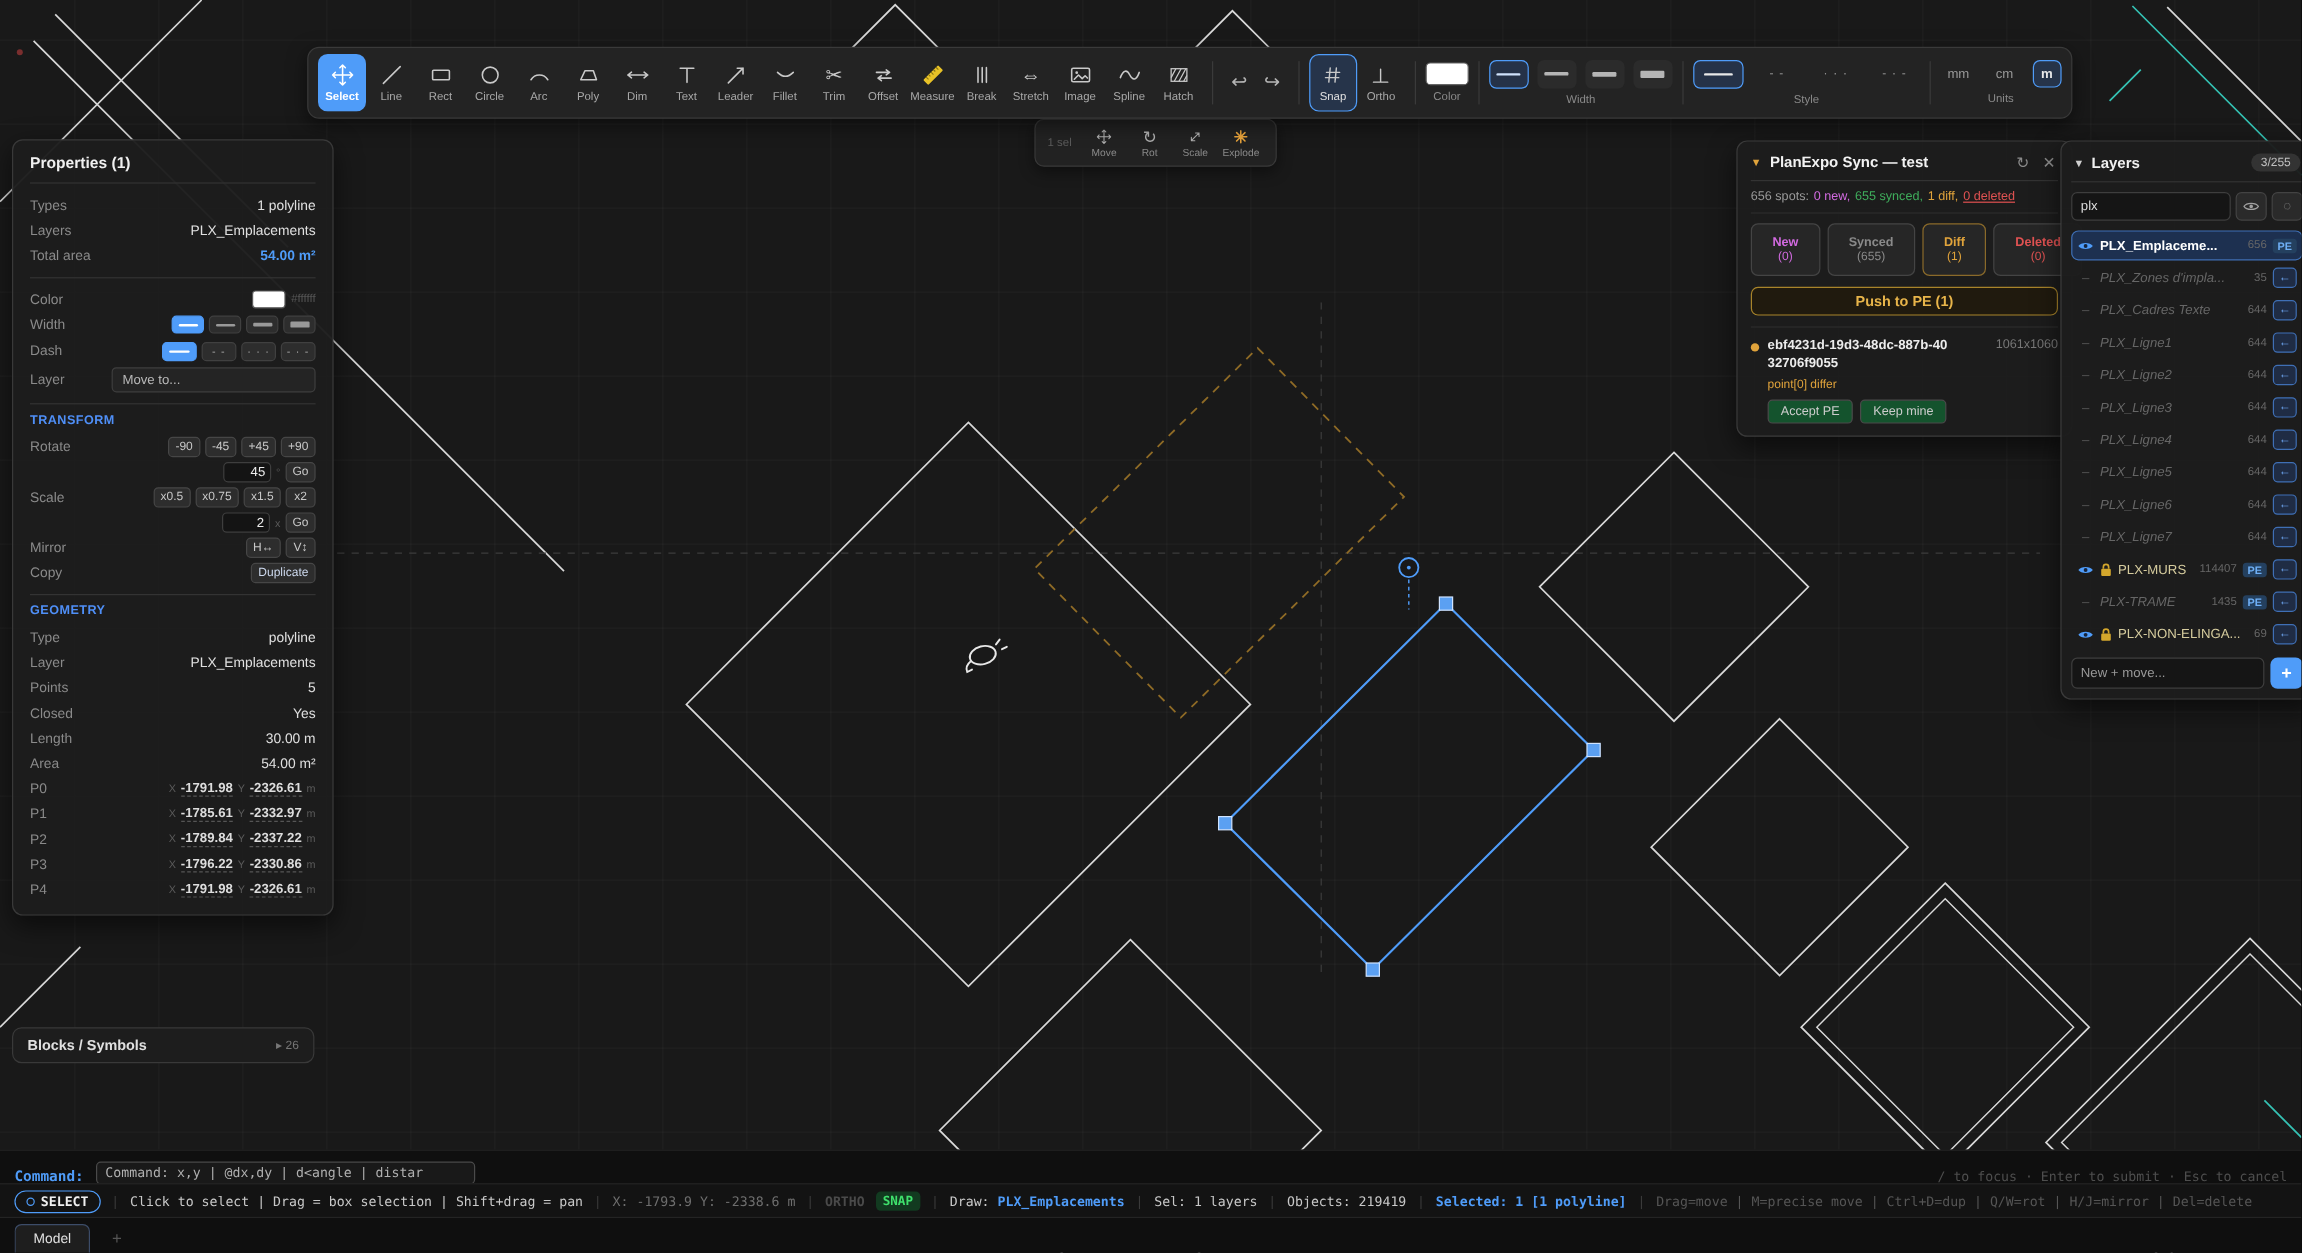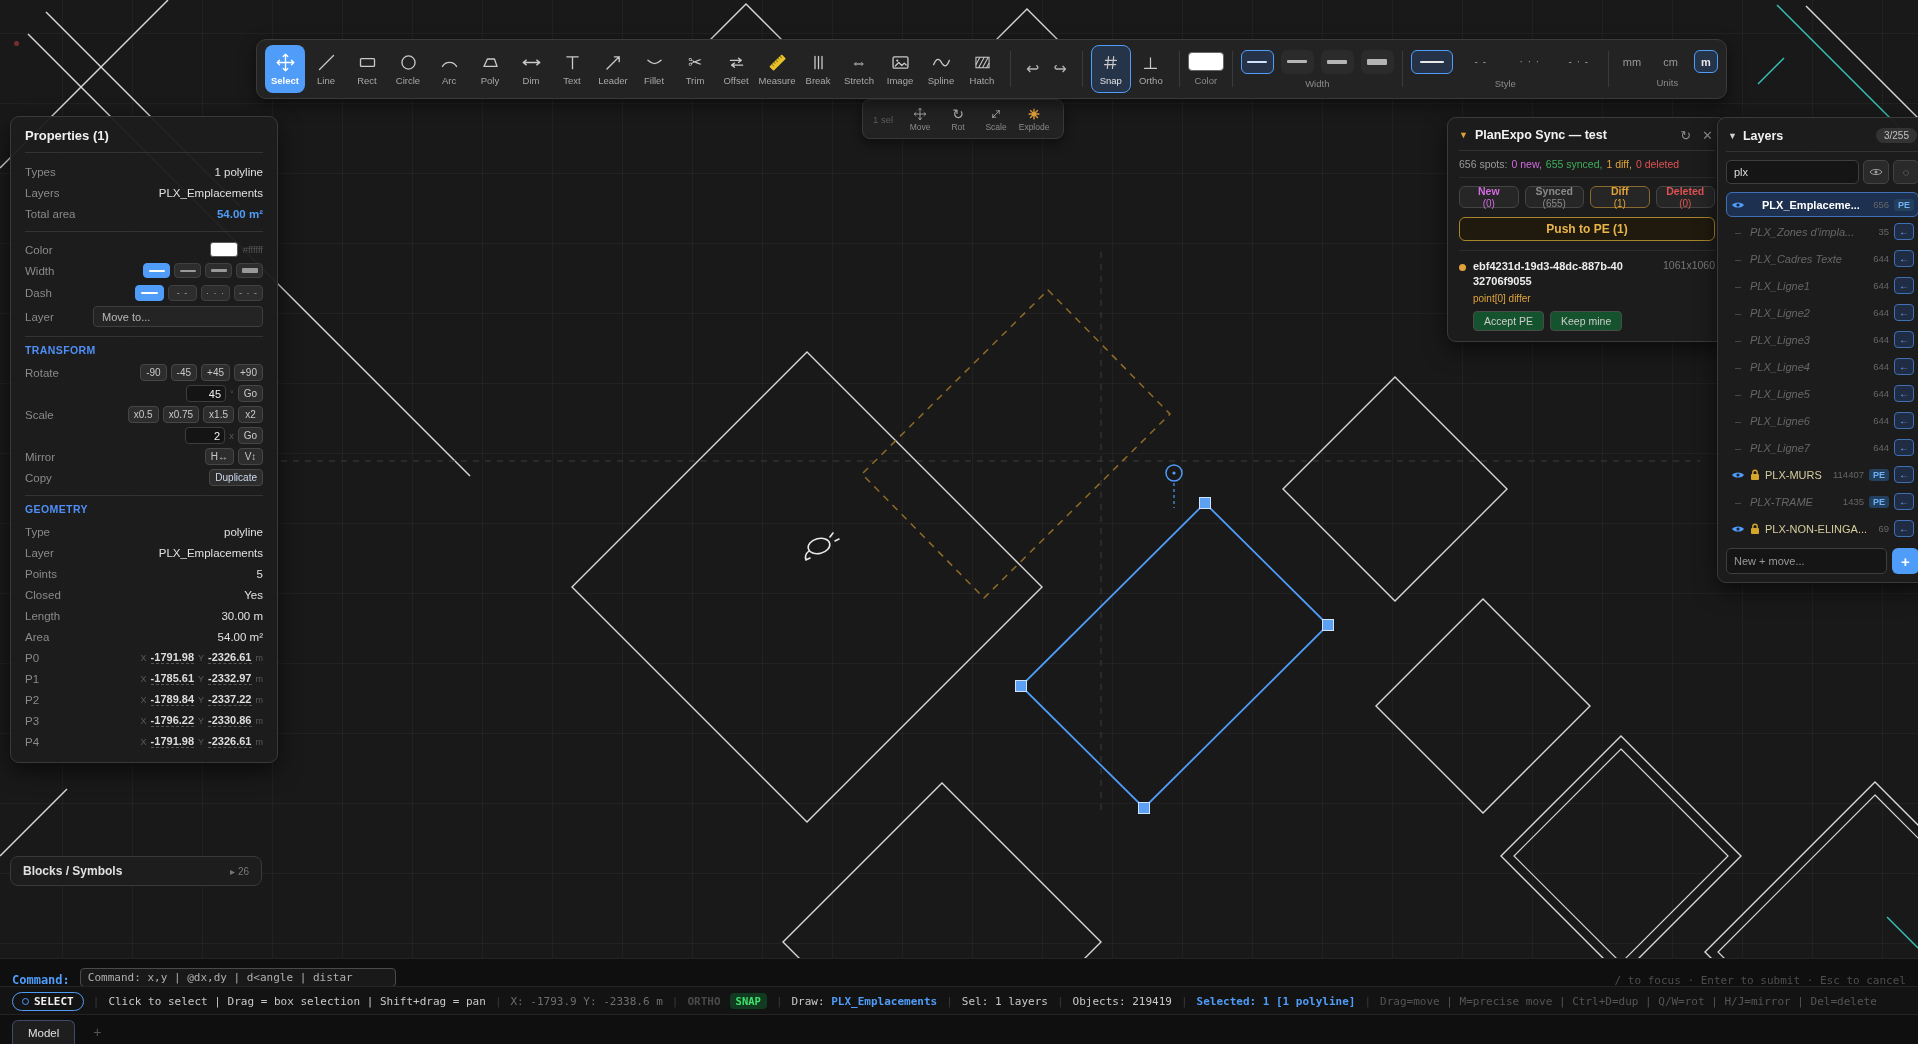--- a/index.html
+++ b/index.html
@@ -100,22 +100,22 @@
   
   .sync{position:absolute;left:1447px;top:117px;width:256px;background:rgba(29,29,29,.97);border:1px solid #3a3a3a;
     border-radius:9px;padding:8px 11px 10px;z-index:50;box-shadow:0 8px 22px rgba(0,0,0,.55);}
   .synchead{display:flex;align-items:center;gap:7px;padding:2px 0 8px;border-bottom:1px solid #333;}
   .synctri{color:#e0a33b;font-size:9px;}
   .synctri::before{content:"▼";}
   .synctitle{font-weight:bold;font-size:12.5px;color:#f2f2f2;flex:1;}
   .syncicon{color:#8a8a8a;font-size:13px;background:none;border:none;padding:0 2px;line-height:1;}
   .syncstats{font-size:10.5px;color:#9a9a9a;padding:7px 0;border-bottom:1px solid #2c2c2c;display:flex;gap:4px;white-space:nowrap;}
   .filters{display:flex;gap:6px;padding:8px 0 0;}
-  .fbtn{flex:1;height:22px;background:#262626;border:1px solid #444;border-radius:6px;display:flex;
-    flex-direction:column;align-items:center;justify-content:center;font-size:10.5px;font-weight:bold;gap:1px;padding:4px;}
+  .fbtn{flex:1;height:44px;background:#262626;border:1px solid #444;border-radius:6px;display:flex;
+    flex-direction:column;align-items:center;justify-content:center;font-size:10.5px;font-weight:bold;gap:1px;padding:17px;}
   .fbtn.hl{border-color:#8a6a2a;}
   .fcount{font-size:10px;font-weight:normal;}
   .pushbtn{margin-top:9px;width:100%;height:24px;background:#201a0e;border:1.5px solid #a8842a;border-radius:6px;
     color:#e8b54a;font-size:12px;font-weight:bold;}
   .syncitem{margin-top:9px;border-top:1px solid #2c2c2c;padding-top:8px;display:flex;gap:7px;}
   .sdot{width:7px;height:7px;border-radius:50%;background:#e0a33b;margin-top:5px;flex:none;}
   .itemtop{display:flex;gap:6px;}
   .itemid{font-size:11px;font-weight:bold;color:#ececec;line-height:1.4;word-break:break-all;width:150px;}
   .itemsize{font-size:10.5px;color:#777;margin-left:auto;}
   .itemdiff{font-size:10px;color:#e0a33b;margin:3px 0 7px;}
@@ -135,21 +135,21 @@
   .lsbtn{width:26px;height:24px;background:#2a2a2a;border:1px solid #434343;border-radius:5px;color:#a0a0a0;
     font-size:11px;display:flex;align-items:center;justify-content:center;padding:0;}
   .lrows{display:flex;flex-direction:column;}
   .lrow{height:23px;display:flex;align-items:center;gap:5px;padding:0 4px;border-radius:6px;margin-bottom:2px;
     font-size:11px;border:1px solid transparent;}
   .lrow.sel{background:#1d3050;border-color:#3f6fb5;}
   .lvis{width:14px;text-align:center;flex:none;display:flex;justify-content:center;}
   .visdash{color:#555;}
   .lname{flex:1;white-space:nowrap;overflow:hidden;color:#c9c9c9;}
   .lname.hidden{color:#666;font-style:italic;}
-  .lname.selname{color:#fff;font-weight:bold;margin-left:12px;}
+  .lname.selname{color:#fff;font-weight:bold;}
   .lname.lockname{color:#d6cc9e;}
   .lcount{color:#666;font-size:9.5px;flex:none;}
   .pebadge{background:#24405f;color:#6fb0f7;font-size:9px;font-weight:bold;border-radius:3px;padding:1px 4px;flex:none;}
   .mvbtn{width:20px;height:17px;background:#1f2c44;border:1px solid #3f6fb5;border-radius:4px;color:#6fa8f5;
     font-size:10px;line-height:1;display:flex;align-items:center;justify-content:center;flex:none;padding:0;}
   .lnew{display:flex;gap:5px;margin-top:5px;}
   .lninput{flex:1;height:24px;background:#151515;border:1px solid #3e3e3e;border-radius:5px;color:#ddd;
     font-size:11px;padding:0 7px;min-width:0;font-family:inherit;}
   .lninput::placeholder{color:#999;}
   .laddbtn{width:27px;height:26px;background:#4f9cf9;border:none;border-radius:6px;color:#fff;font-size:15px;font-weight:bold;padding:0;}
@@ -671,21 +671,21 @@
       <span class="synctitle">PlanExpo Sync — test</span>
       <button class="syncicon">↻</button>
       <button class="syncicon">✕</button>
     </div>
     <div class="syncstats">
       <span>656 spots:</span>
         <span id="sync-stat-parts" style="display:flex;gap:4px;">
           <span style="color: rgb(210, 106, 224);">0 new,</span>
           <span style="color: rgb(63, 174, 92);">655 synced,</span>
           <span style="color: rgb(224, 163, 59);">1 diff,</span>
-          <span style="color: rgb(224, 82, 82);">0 deleted</span>
+          <span style="color: rgb(224, 82, 82); text-decoration: underline;">0 deleted</span>
         </span>
     </div>
     <div class="filters" id="sync-filters">
         <button class="fbtn">
           <span style="color:#d26ae0">New</span>
                <span class="fcount" style="color:#d26ae0">(0)</span>
         </button>
         <button class="fbtn">
           <span style="color:#8a8a8a">Synced</span>
                <span class="fcount" style="color:#8a8a8a">(655)</span>

